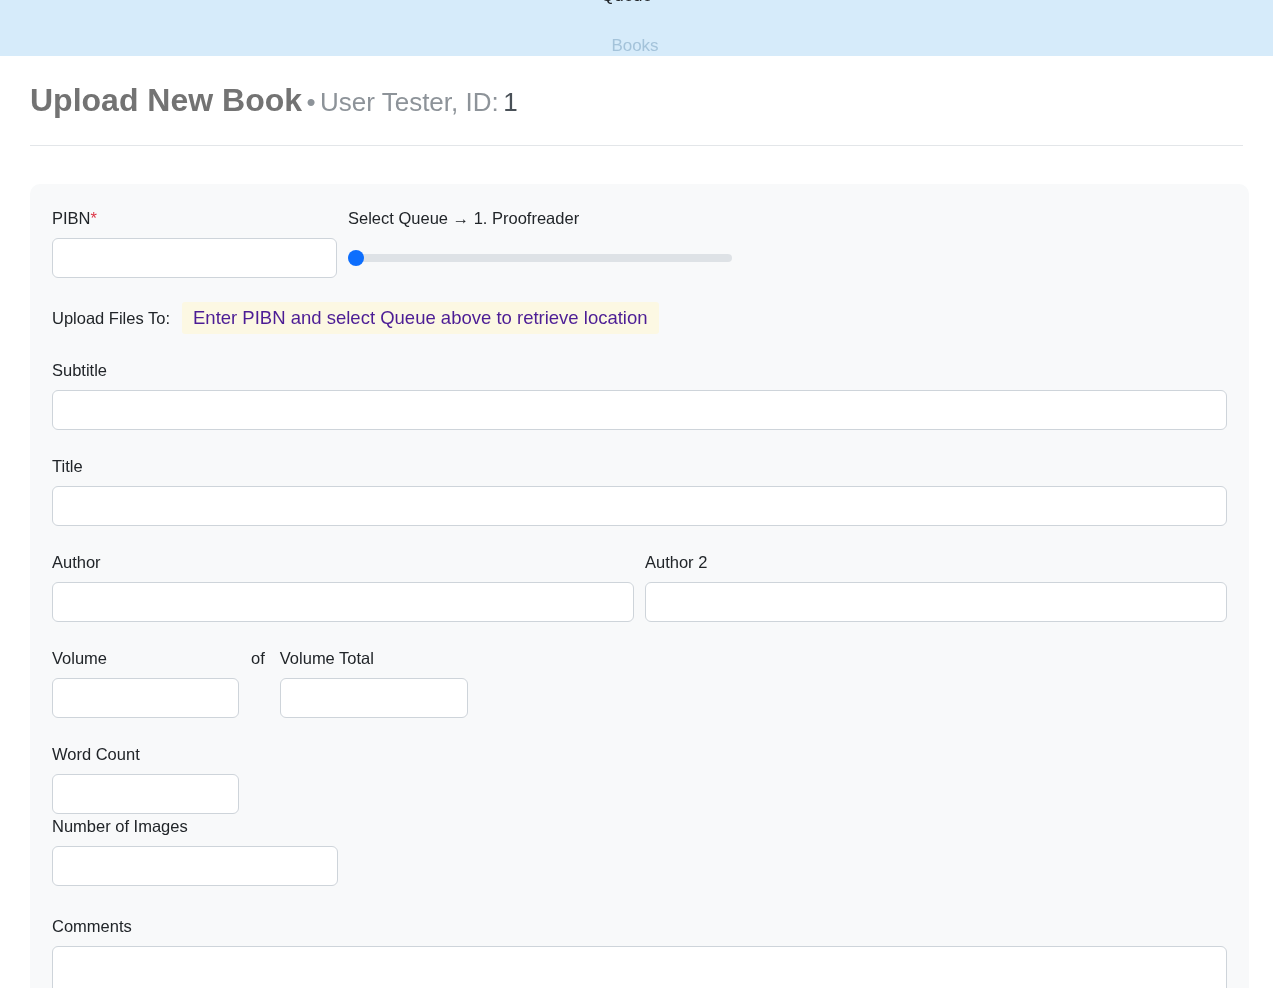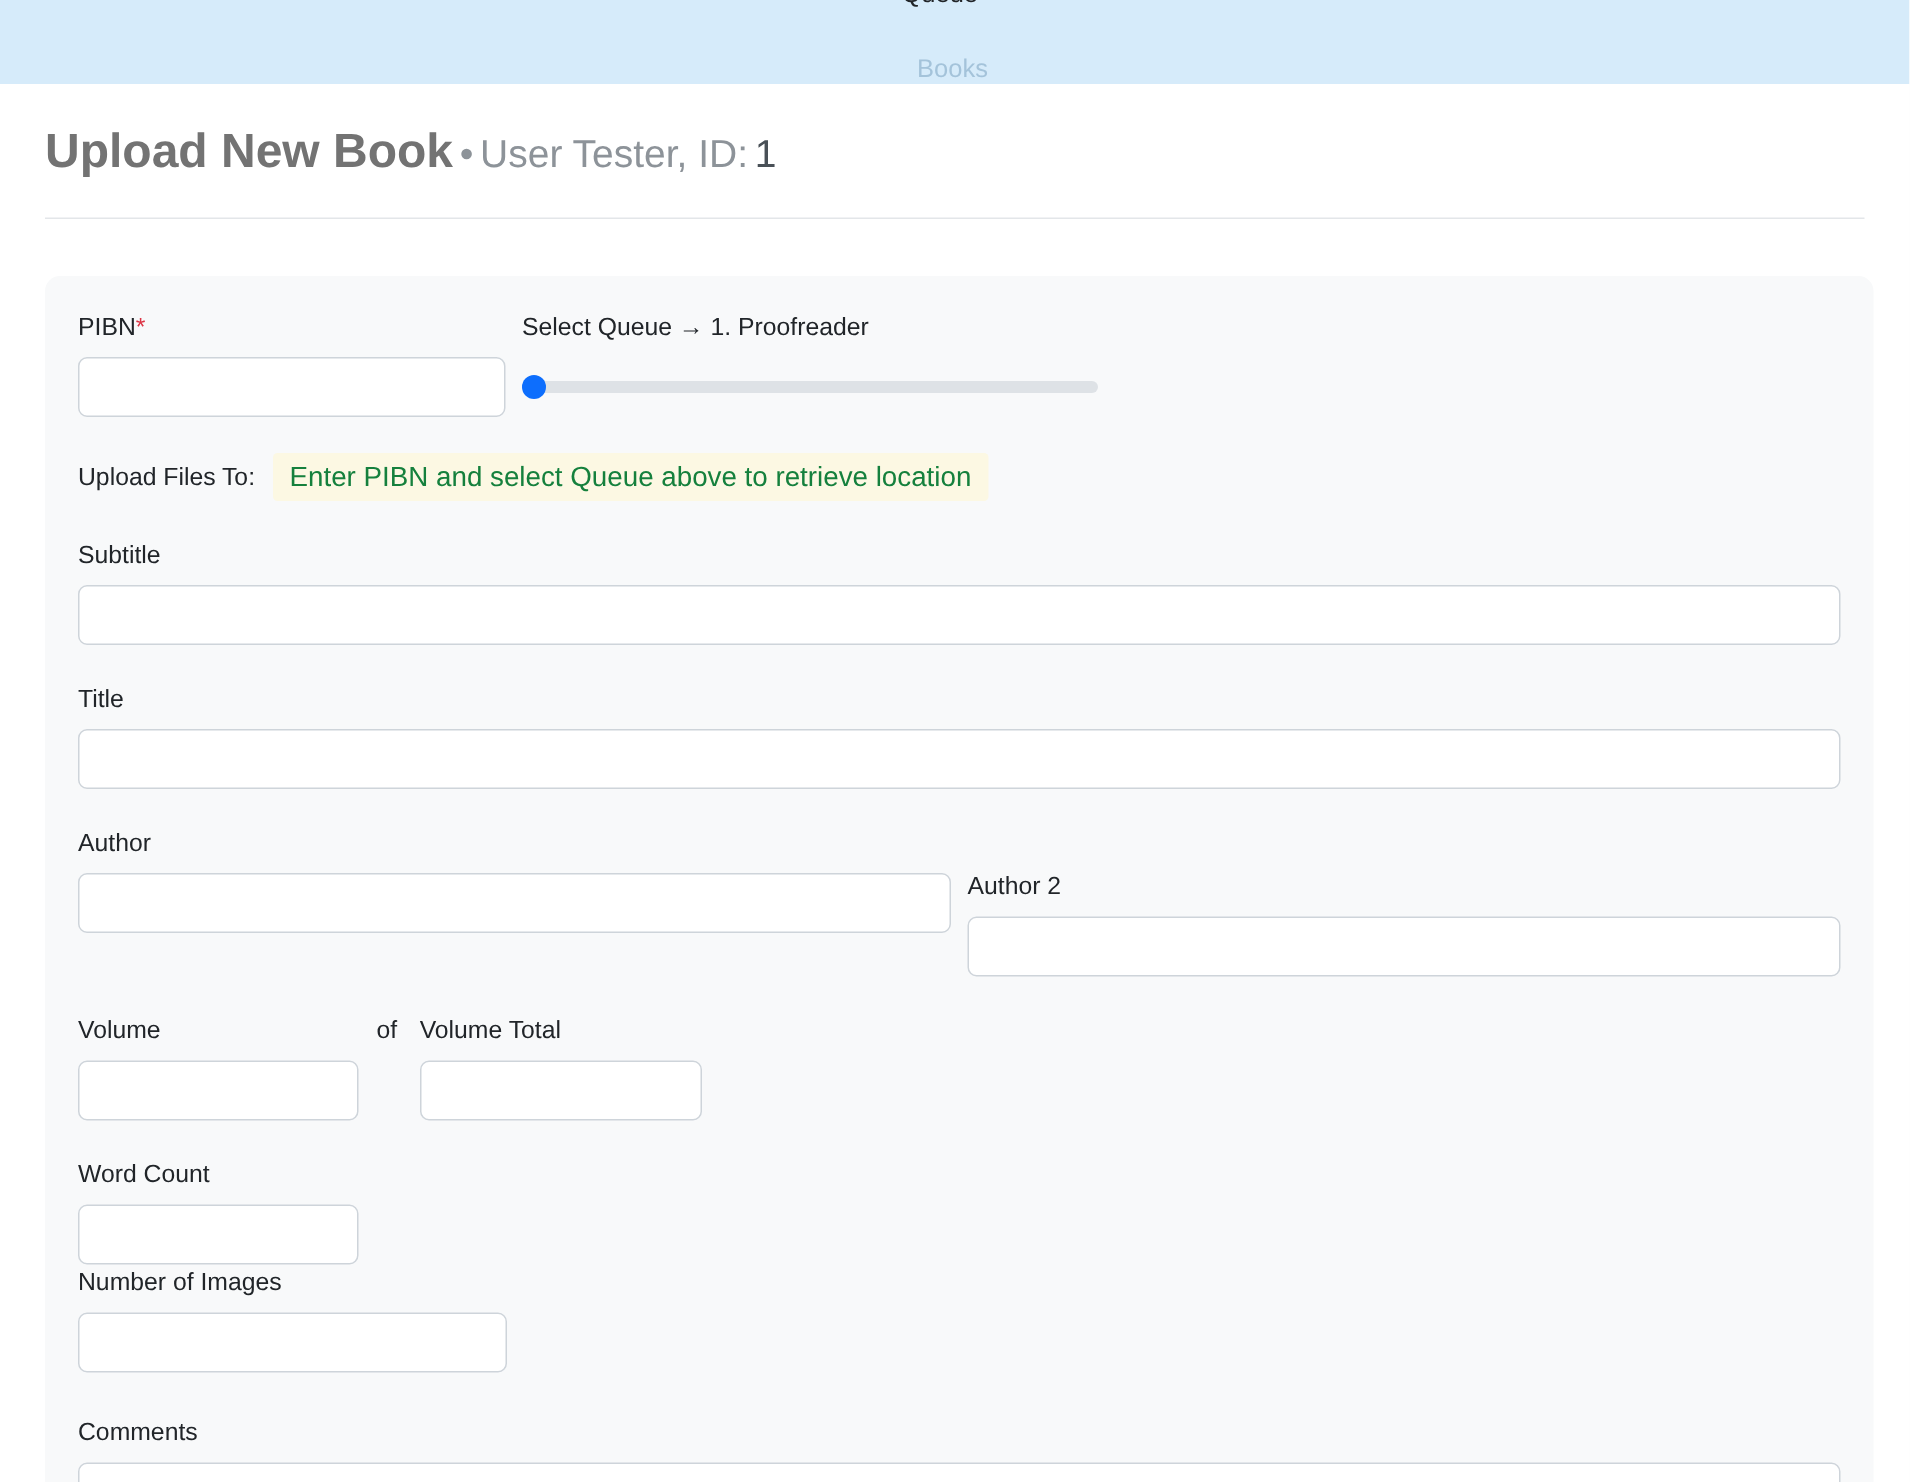--- a/index.html
+++ b/index.html
@@ -108,32 +108,32 @@
     border: none; border-radius: 50%;
     background: #0d6efd;
     cursor: pointer;
   }
 
   
   .upload-row { display: flex; align-items: center; margin-top: 24px; }
   .upload-label { font-size: 16.5px; margin-right: 12px; }
   .upload-hint {
     background: #fcf8e3;
-    color: #15803d;
+    color: #4c1d95;
     font-size: 18.5px;
     padding: 5px 11px;
     border-radius: 3px;
   }
 
   .field-full { margin-top: 24px; }
 
   
   .authors-row { display: flex; margin-top: 24px; }
   .col-author  { width: 582px; margin-right: 11px; }
-  .col-author2 { flex: 1; margin-top: 29px; }
+  .col-author2 { flex: 1; }
 
   
   .vol-row { display: flex; margin-top: 24px; }
   .col-volume { width: 187px; }
   .of-label {
     font-size: 16.5px; line-height: 24px;
     margin-left: 12px; margin-right: 15px;
   }
   .col-voltotal { width: 188px; }
 

